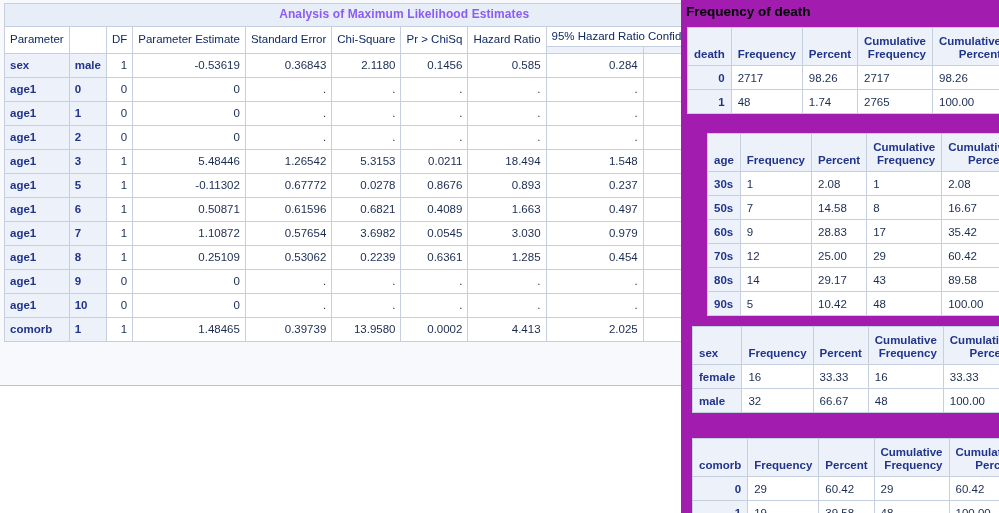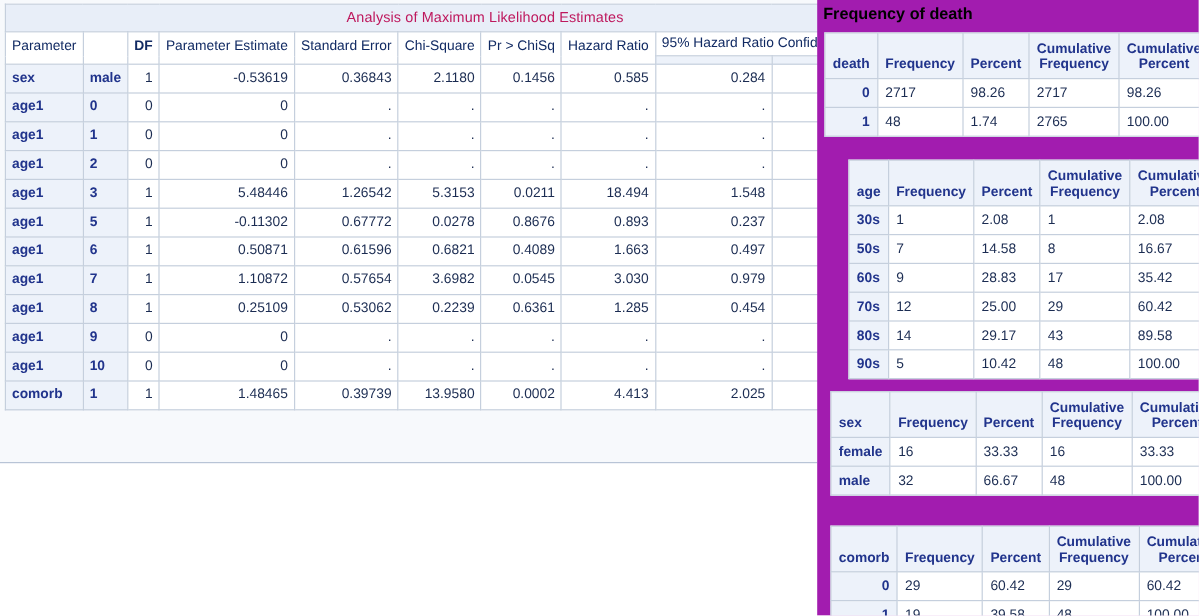--- a/index.html
+++ b/index.html
@@ -48,22 +48,22 @@
 
   
   #mle-table {
     position: absolute;
     left: 4px;
     top: 3px;
     width: 673px;
   }
   #mle-table .tbl-title {
     background: #e8eef8;
-    color: #be185d;
-    font-weight: normal;
+    color: #8b5cf6;
+    font-weight: bold;
     text-align: center;
     font-size: 12px;
     padding: 4px 4px;
     letter-spacing: 0.1px;
   }
   #mle-table tbody td {
     height: 17px;
     background: #ffffff;
     color: #112a63;
     font-size: 11.5px;
@@ -109,20 +109,21 @@
     border-collapse: collapse;
     background: #ffffff;
     font-size: 11.5px;
   }
   table.freq th {
     background: #edf2fa;
     color: #21348c;
     font-weight: bold;
     border: 1px solid #c5cfdd;
     padding: 3px 6px 4px 6px;
+    text-align: right;
     vertical-align: bottom;
     height: 30px;
     line-height: 1.15;
   }
   table.freq th.first {
     text-align: left;
   }
   table.freq td {
     border: 1px solid #c5cfdd;
     padding: 3px 6px;
@@ -158,21 +159,21 @@
   <div id="left-panel">
 
     <table class="sas" id="mle-table">
       <thead>
         <tr>
           <th class="tbl-title" colspan="11">Analysis of Maximum Likelihood Estimates</th>
         </tr>
         <tr class="cl-span-row">
           <th rowspan="2" class="la" style="width:63px;">Parameter</th>
           <th rowspan="2" class="la" style="width:46px;"></th>
-          <th rowspan="2" class="ra" style="width:20px;font-weight:bold;">DF</th>
+          <th rowspan="2" class="ra" style="width:20px;">DF</th>
           <th rowspan="2" class="ra" style="width:66px;">Parameter Estimate</th>
           <th rowspan="2" class="ra" style="width:56px;">Standard Error</th>
           <th rowspan="2" class="ra" style="width:69px;text-align:center;">Chi-Square</th>
           <th rowspan="2" class="ra" style="width:68px;">Pr &gt; ChiSq</th>
           <th rowspan="2" class="ra" style="width:44px;">Hazard Ratio</th>
           <th colspan="2" style="text-align:center;">95% Hazard Ratio Confidence Limits</th>
           <th rowspan="2" class="la" style="width:52px;">Label</th>
         </tr>
         <tr class="colheads-sub">
           <th style="width:90px; border-top:none; background:#edf2fa;"></th>

